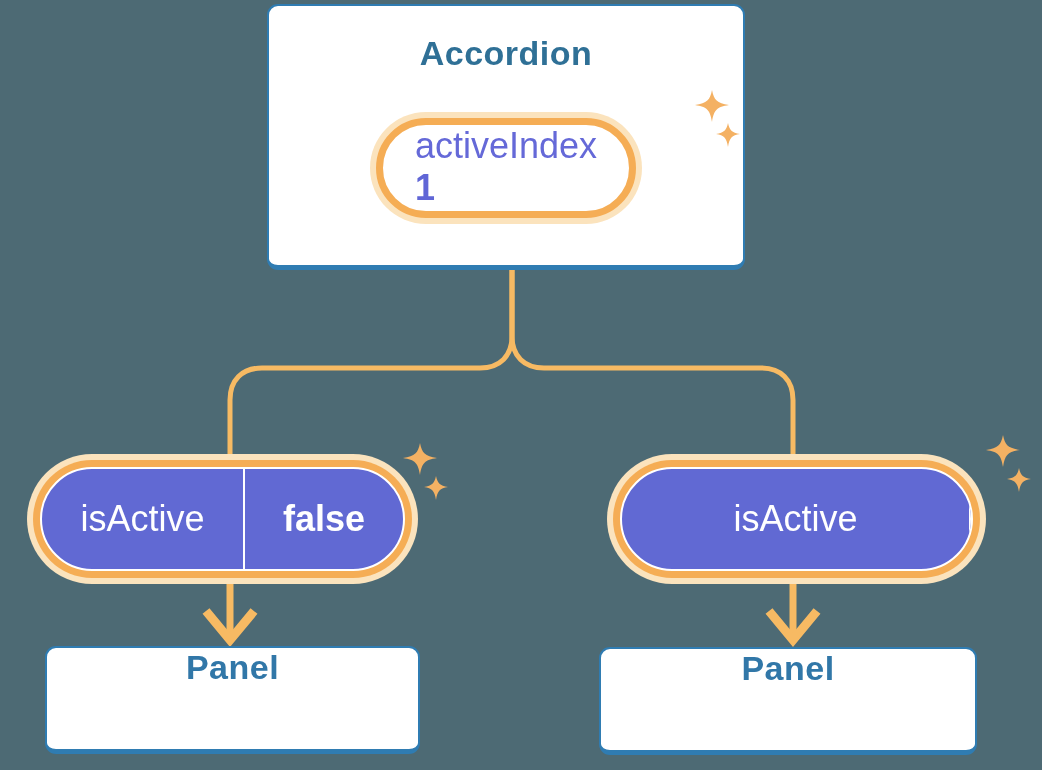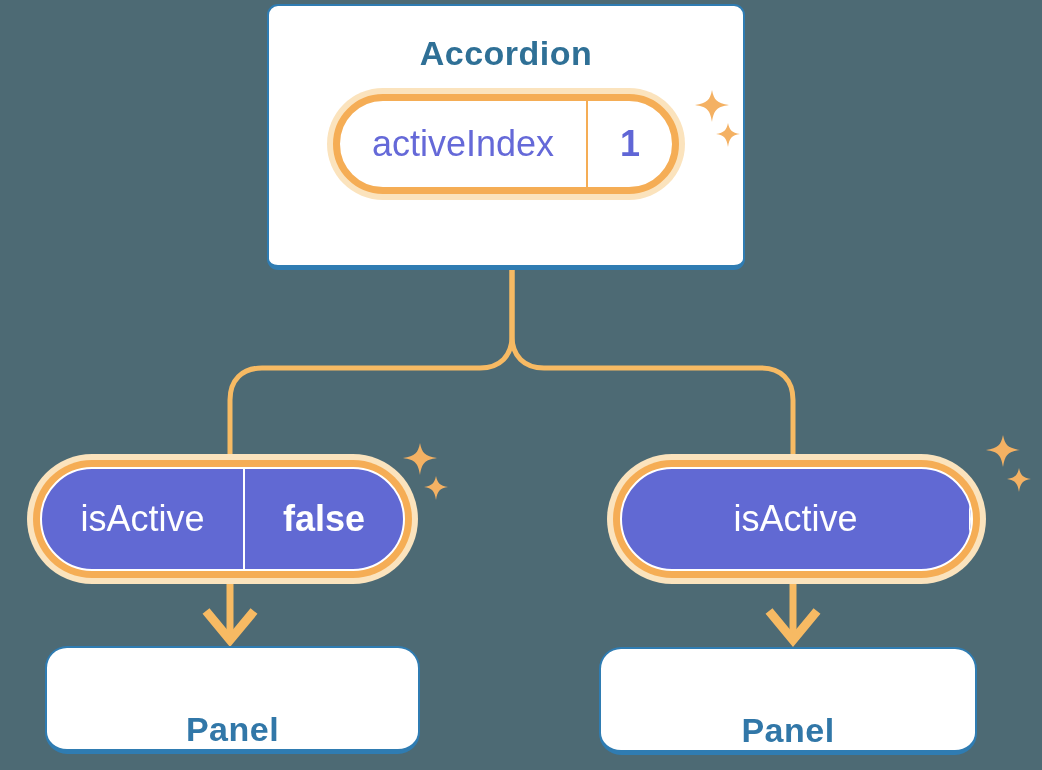--- a/index.html
+++ b/index.html
@@ -14,37 +14,39 @@
   .tree-layer{position:absolute;left:0;top:0;z-index:1;}
   
   .card{
     position:absolute;
     background:#FFFFFF;
     border:2px solid #2F7CB2;
     border-bottom-width:5px;
     border-radius:11px;
     box-sizing:border-box;
     z-index:2;
+    gap:24px;
   }
   .accordion-card{left:267px;top:4px;width:478px;height:266px;
     display:flex;flex-direction:column;align-items:center;}
   .card-title{
     margin-top:28px;
     font-size:34px;font-weight:600;color:#2F7096;letter-spacing:.5px;
   }
   
   .state-pill{
     margin-top:21px;
     display:inline-flex;align-items:stretch;
     background:#FFFFFF;
     border:7px solid #F5AD55;
     border-radius:999px;
     box-shadow:0 0 0 6px #FBE3BD;
     height:100px;box-sizing:border-box;
     overflow:hidden;
+    flex-direction:column;
   }
   .state-name{
     display:flex;align-items:center;justify-content:center;
     padding:0 32px;
     font-size:36px;color:#6569D8;
   }
   .state-divider{width:2px;background:#F5AD55;}
   .state-value{
     display:flex;align-items:center;justify-content:center;
     width:84px;
@@ -70,21 +72,21 @@
     font-size:36px;color:#ffffff;
   }
   .prop-divider{width:2px;background:#FFFFFF;}
   .prop-value{
     display:flex;align-items:center;justify-content:center;
     font-size:36px;font-weight:700;color:#FFFFFF;
   }
   .prop-value-left{width:158px;}
   .prop-value-right{width:145px;}
   
-  .panel-card{display:flex;align-items:flex-end;justify-content:center;border-radius:22px;}
+  .panel-card{display:flex;align-items:flex-start;justify-content:center;}
   .panel-card-left{left:45px;top:646px;width:375px;height:108px;}
   .panel-card-right{left:599px;top:647px;width:378px;height:108px;}
   .panel-title{font-size:34px;font-weight:600;color:#3177A8;letter-spacing:.5px;}
   
   .sparkle{position:absolute;z-index:3;}
   .sparkle-top{left:694px;top:88px;}
   .sparkle-left{left:402px;top:441px;}
   .sparkle-right{left:985px;top:433px;}
 </style>
 </head>

